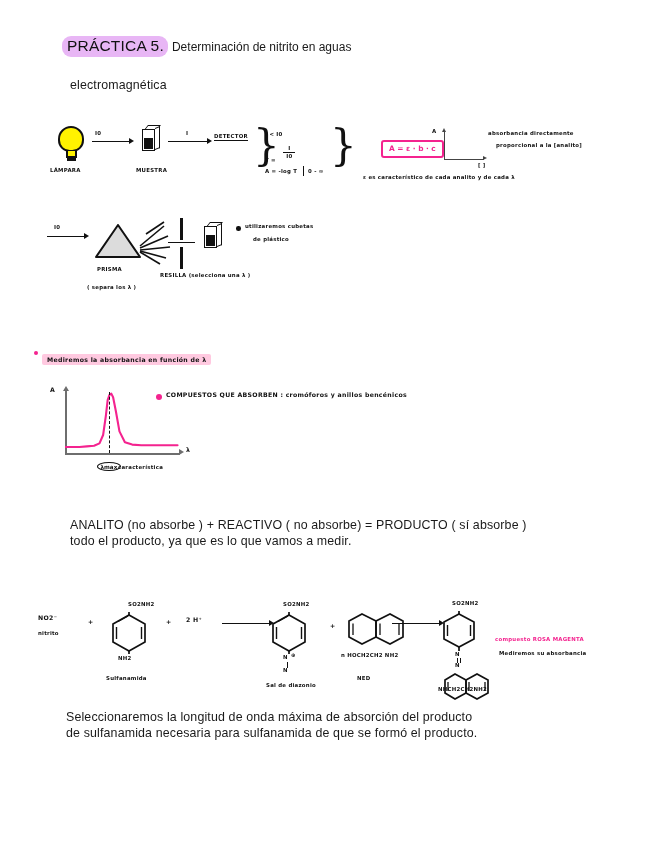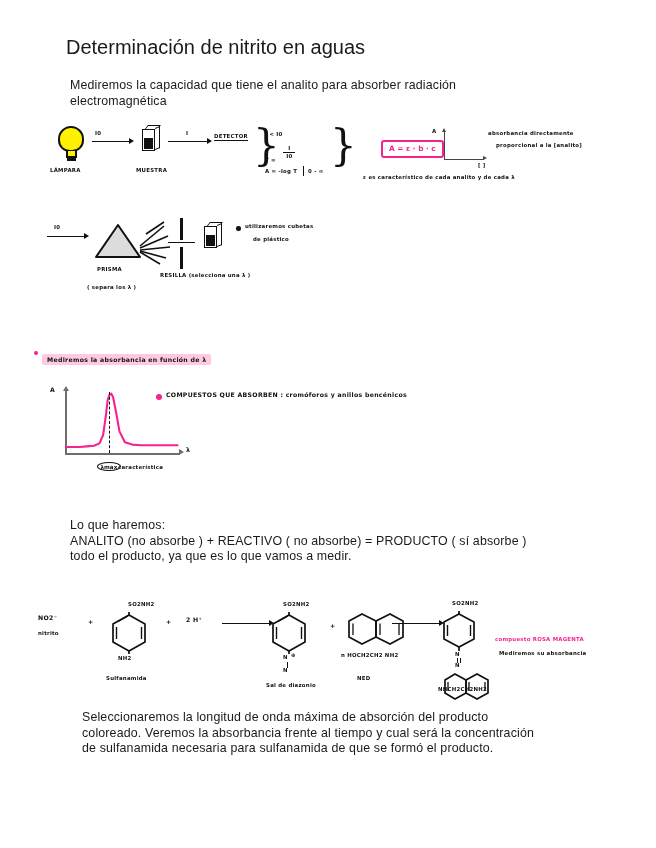--- a/index.html
+++ b/index.html
@@ -33,21 +33,21 @@
   }
   .title-hl {
     background: #e8b6f5;
     font-size: 15.5px;
     letter-spacing: 0.2px;
     padding: 1px 4px 2px 5px;
     border-radius: 9px;
     color: #111;
   }
   .title-rest {
-    font-size: 20px;
+    font-size: 12px;
     padding-left: 4px;
     color: #1a1a1a;
   }
 
   
   .para {
     position: absolute;
     font-size: 12.4px;
     line-height: 15.6px;
     color: #1a1a1a;
@@ -248,25 +248,25 @@
   .bond-v2 {
     position: absolute; width: 0; border-left: 1.5px solid #111;
   }
 </style>
 </head>
 <body>
 
 <div class="page">
 
   <div class="title-row">
+    <span class="title-hl">PRÁCTICA 5.</span>
     <span class="title-rest">Determinación de nitrito en aguas</span>
   </div>
 
   <div class="para" style="left:70px; top:78px;">
-    <div>Mediremos la capacidad que tiene el analito para absorber radiación</div>
     <div>electromagnética</div>
   </div>
 
   <div id="fig-spectro">
 
     <div style="position:absolute; left:56px; top:8px; width:34px; height:40px;">
       <div class="bulb-glass" style="left:2px; top:0px;"></div>
       <div class="bulb-neck" style="left:9.5px; top:25px;"></div>
       <div class="bulb-base" style="left:10.5px; top:31px;"></div>
     </div>
@@ -386,21 +386,20 @@
     <div class="dash-v" style="left:109px; top:14px; height:61px;"></div>
 
     <div class="lambda-circle hand" style="left:97px; top:84px; font-weight:bold;">λmax</div>
     <div class="hand hw-xs" style="left:118px; top:86px;">característica</div>
 
     <div class="bullet-pink" style="left:156px; top:16px;"></div>
     <div class="hand hw-sm" style="left:166px; top:13px;">COMPUESTOS QUE ABSORBEN : cromóforos y anillos bencénicos</div>
   </div>
 
   <div class="para" style="left:70px; top:518px;">
-    <div>Lo que haremos:</div>
     <div>ANALITO (no absorbe ) + REACTIVO ( no absorbe) = PRODUCTO ( sí absorbe )</div>
     <div>todo el producto, ya que es lo que vamos a medir.</div>
   </div>
 
   <div id="fig-reaction">
 
     <div class="hand hw-sm" style="left:38px; top:18px;">NO2⁻</div>
     <div class="hand hw-xs" style="left:38px; top:34px;">nitrito</div>
 
     <div class="hand hw-sm" style="left:88px; top:22px;">+</div>
@@ -472,19 +471,18 @@
       <line x1="5" y1="10" x2="5" y2="19" stroke="#111" stroke-width="1.3"></line>
       <line x1="26" y1="10" x2="26" y2="19" stroke="#111" stroke-width="1.3"></line>
       <line x1="42" y1="10" x2="42" y2="19" stroke="#111" stroke-width="1.3"></line>
     </svg>
     <div class="hand hw-xs" style="left:438px; top:90px;">NHCH2CH2NH2</div>
 
     <div class="hand hw-xs pink" style="left:495px; top:40px;">compuesto ROSA MAGENTA</div>
     <div class="hand hw-xs" style="left:499px; top:54px;">Mediremos su absorbancia</div>
   </div>
 
-  <div class="para" style="left:82px; top:710px;">
+  <div class="para" style="left:66px; top:710px;">
     <div>Seleccionaremos la longitud de onda máxima de absorción del producto</div>
-    <div>coloreado. Veremos la absorbancia frente al tiempo y cual será la concentración</div>
     <div>de sulfanamida necesaria para sulfanamida de que se formó el producto.</div>
   </div>
 
 </div>
 
 </body></html>

